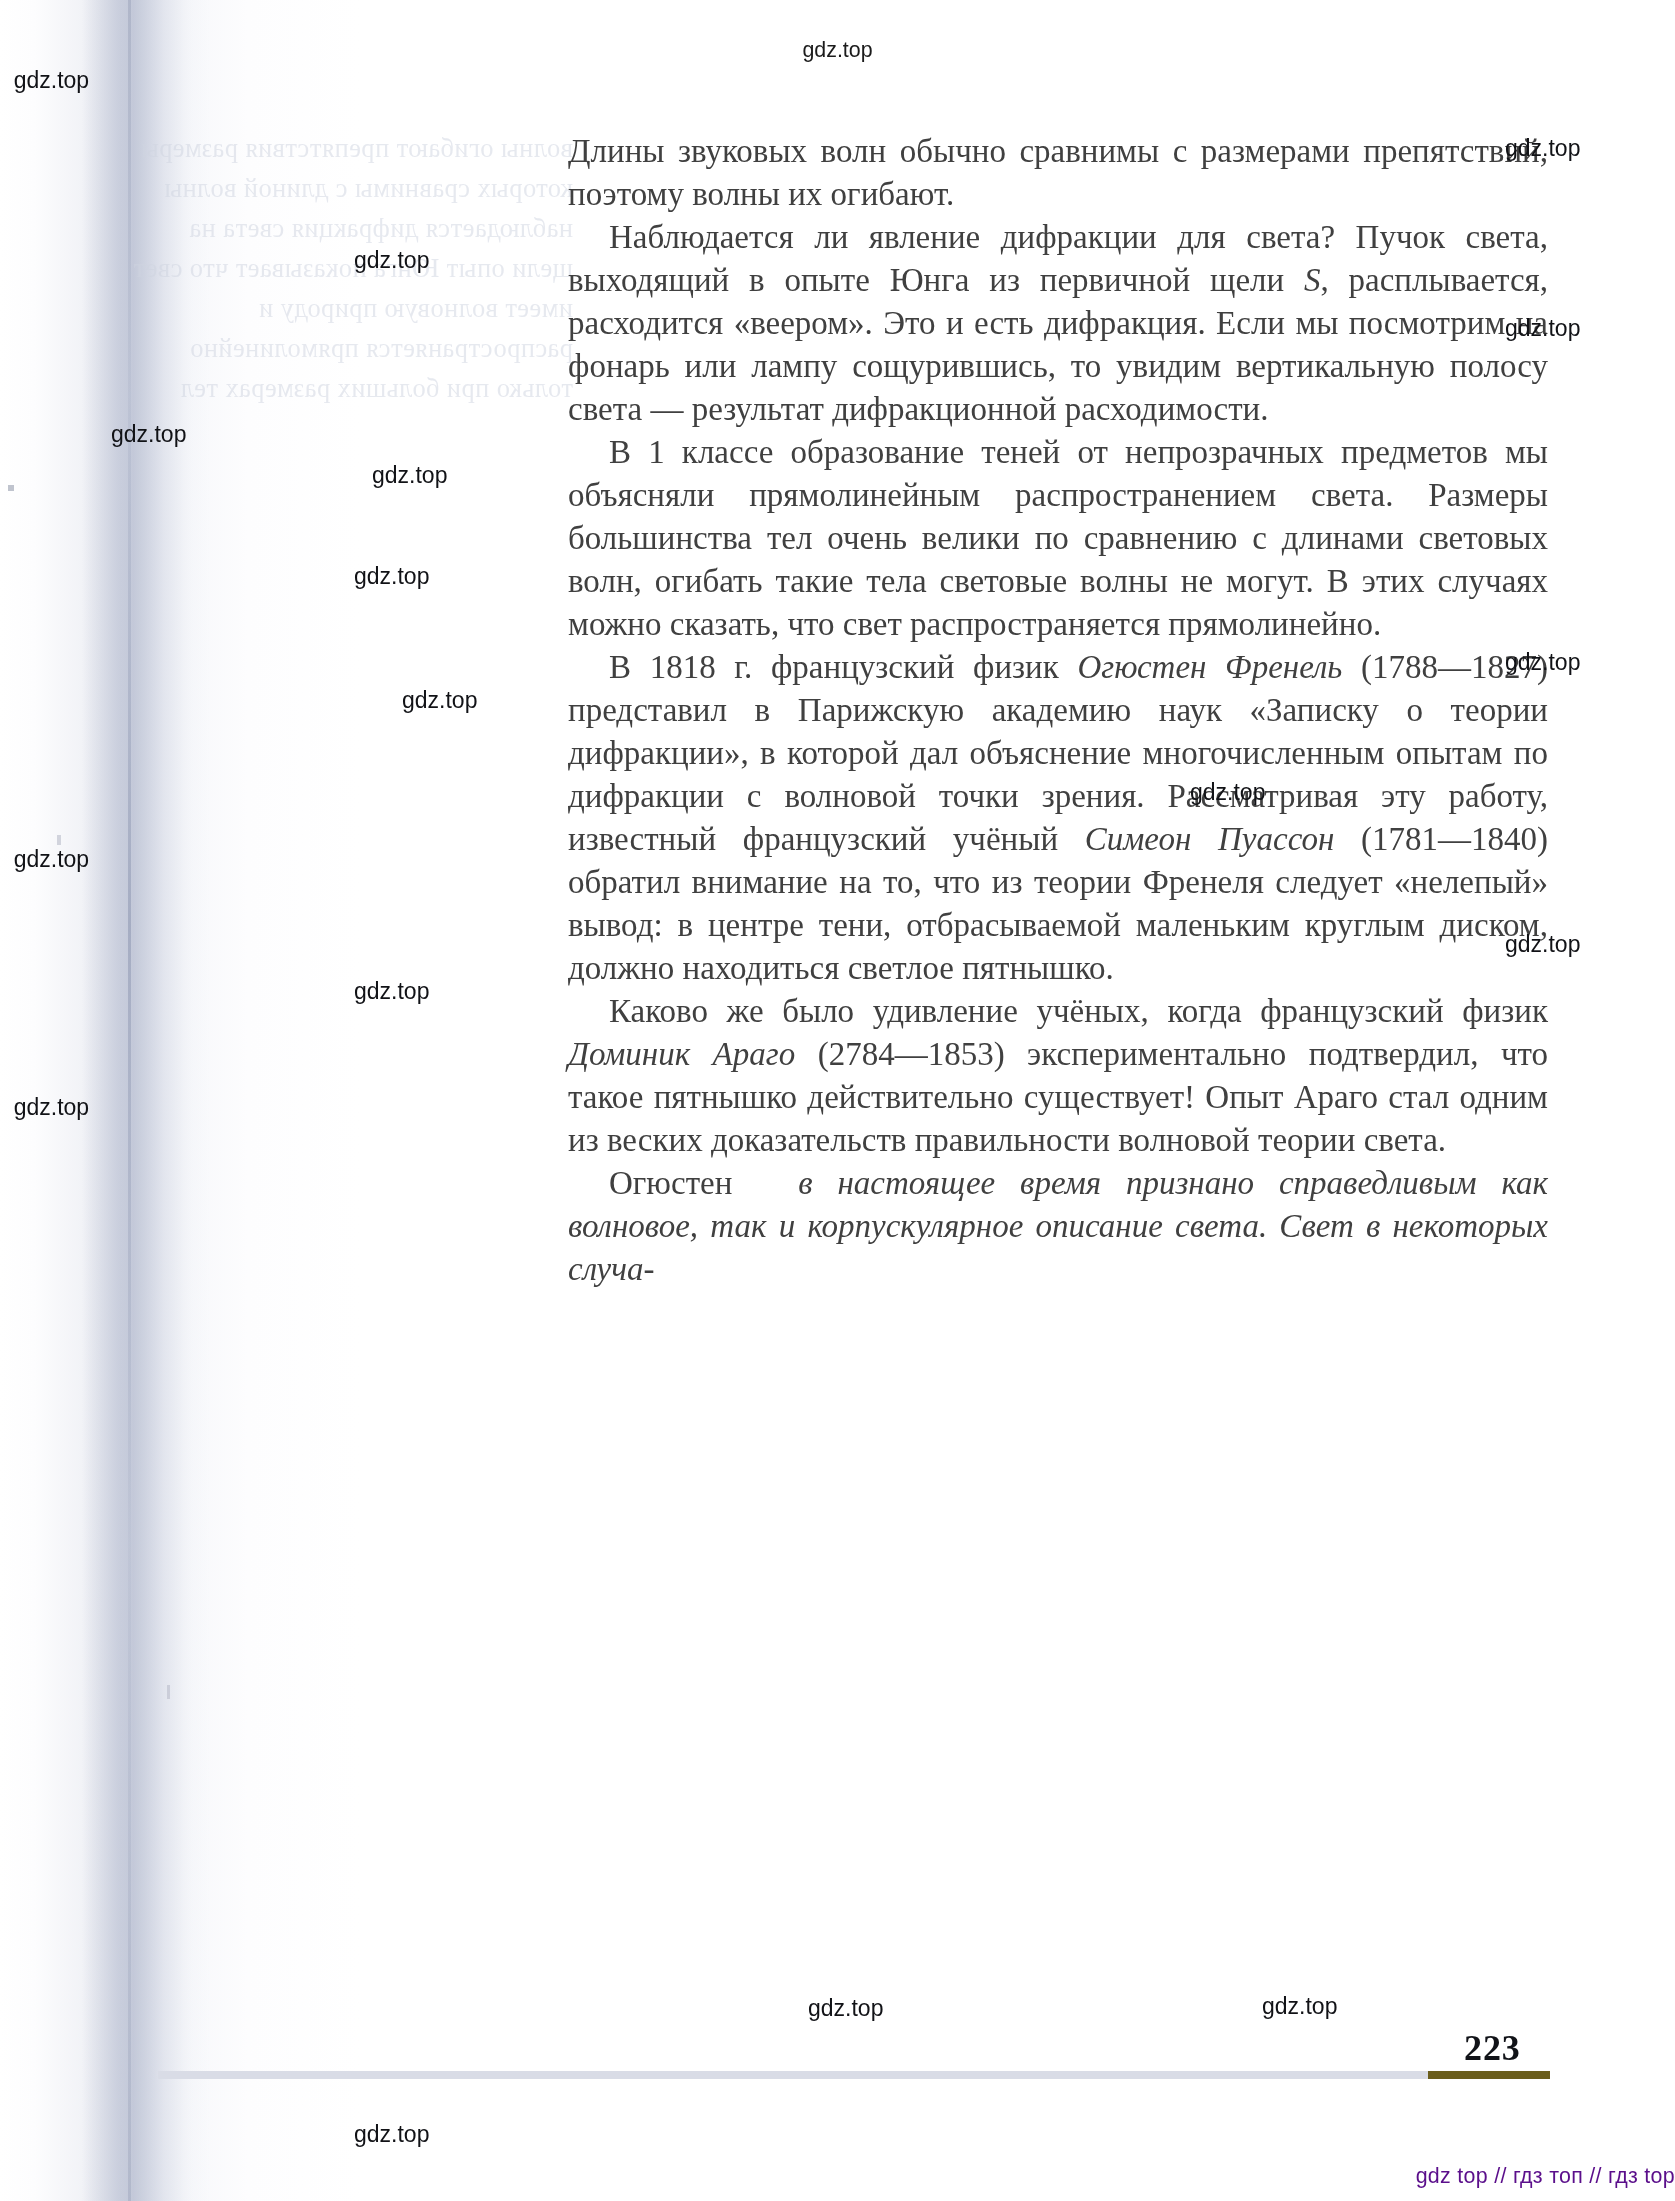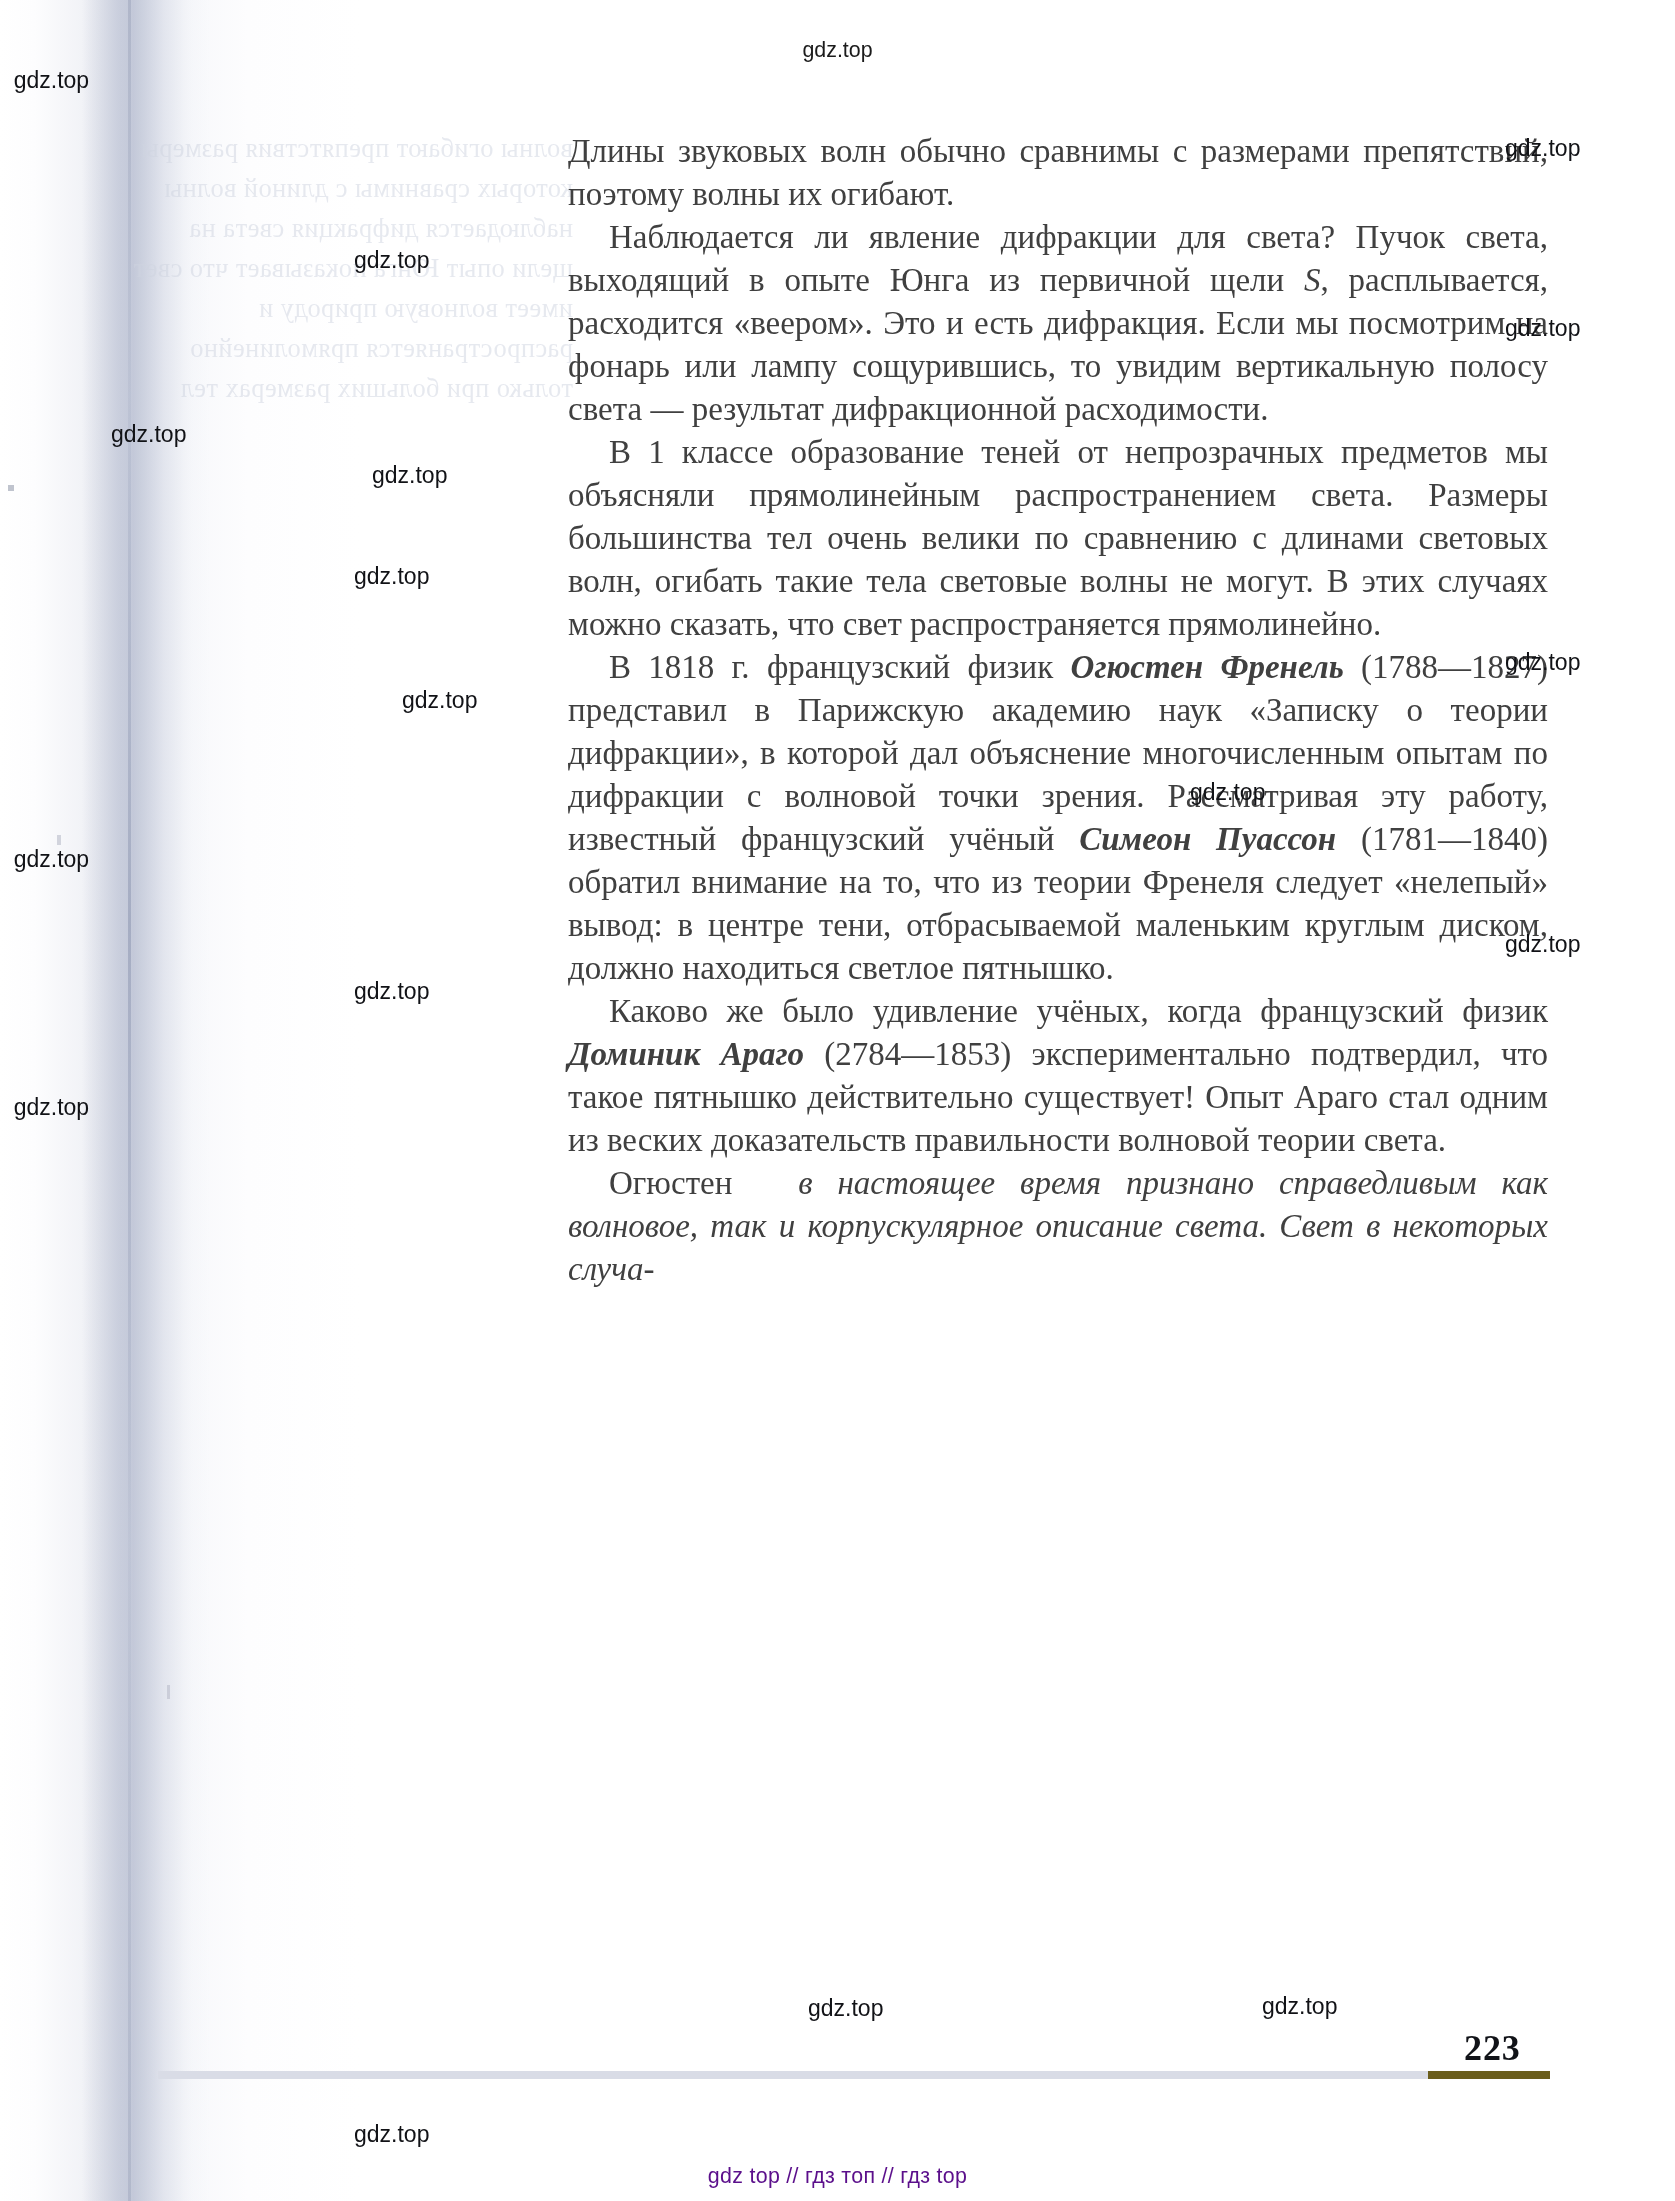--- a/index.html
+++ b/index.html
@@ -102,21 +102,21 @@
     width: 1675px;
     text-align: center;
     font-family: "Liberation Sans", "DejaVu Sans", sans-serif;
     font-size: 21.4px;
     color: #1b1b1b;
   }
   .site-footer {
     position: absolute;
     left: 0; top: 2164px;
     width: 1675px;
-    text-align: center;
+    text-align: right;
     font-family: "Liberation Sans", "DejaVu Sans", sans-serif;
     font-size: 21.4px;
     color: #5b0f8b;
     letter-spacing: 0.3px;
   }
 
   
   .wm {
     position: absolute;
     font-family: "Liberation Sans", "DejaVu Sans", sans-serif;
@@ -139,21 +139,21 @@
     text-align: justify;
     text-justify: inter-word;
     font-family: "Liberation Serif", "DejaVu Serif", serif;
   }
   .column p {
     margin: 0;
     text-indent: 41px;
     hyphens: manual;
   }
   .column p.first { text-indent: 0; }
-  .column .nm { font-weight: bold; font-style: italic; }
+  .column .nm { font-weight: normal; font-style: italic; }
   .column .it { font-style: italic; margin-left: 41px; }
   .column .vr { font-style: italic; }
 
   
   .folio {
     position: absolute;
     left: 1464px;
     top: 2027px;
     font-family: "Liberation Serif", "DejaVu Serif", serif;
     font-weight: bold;

